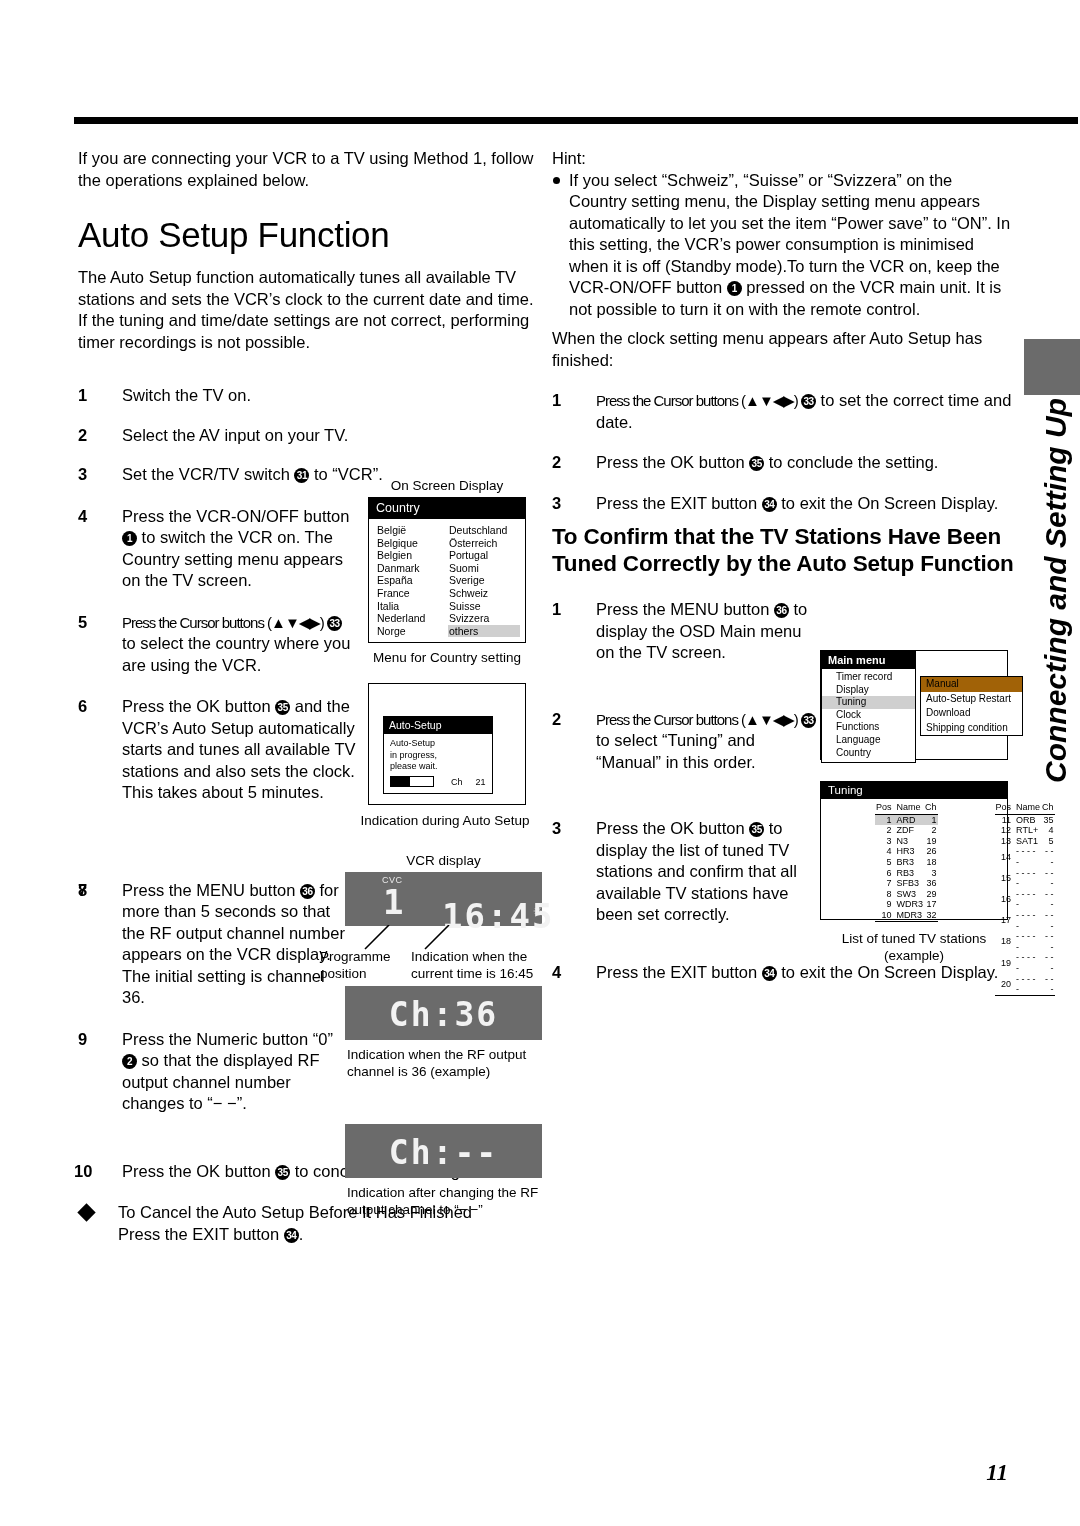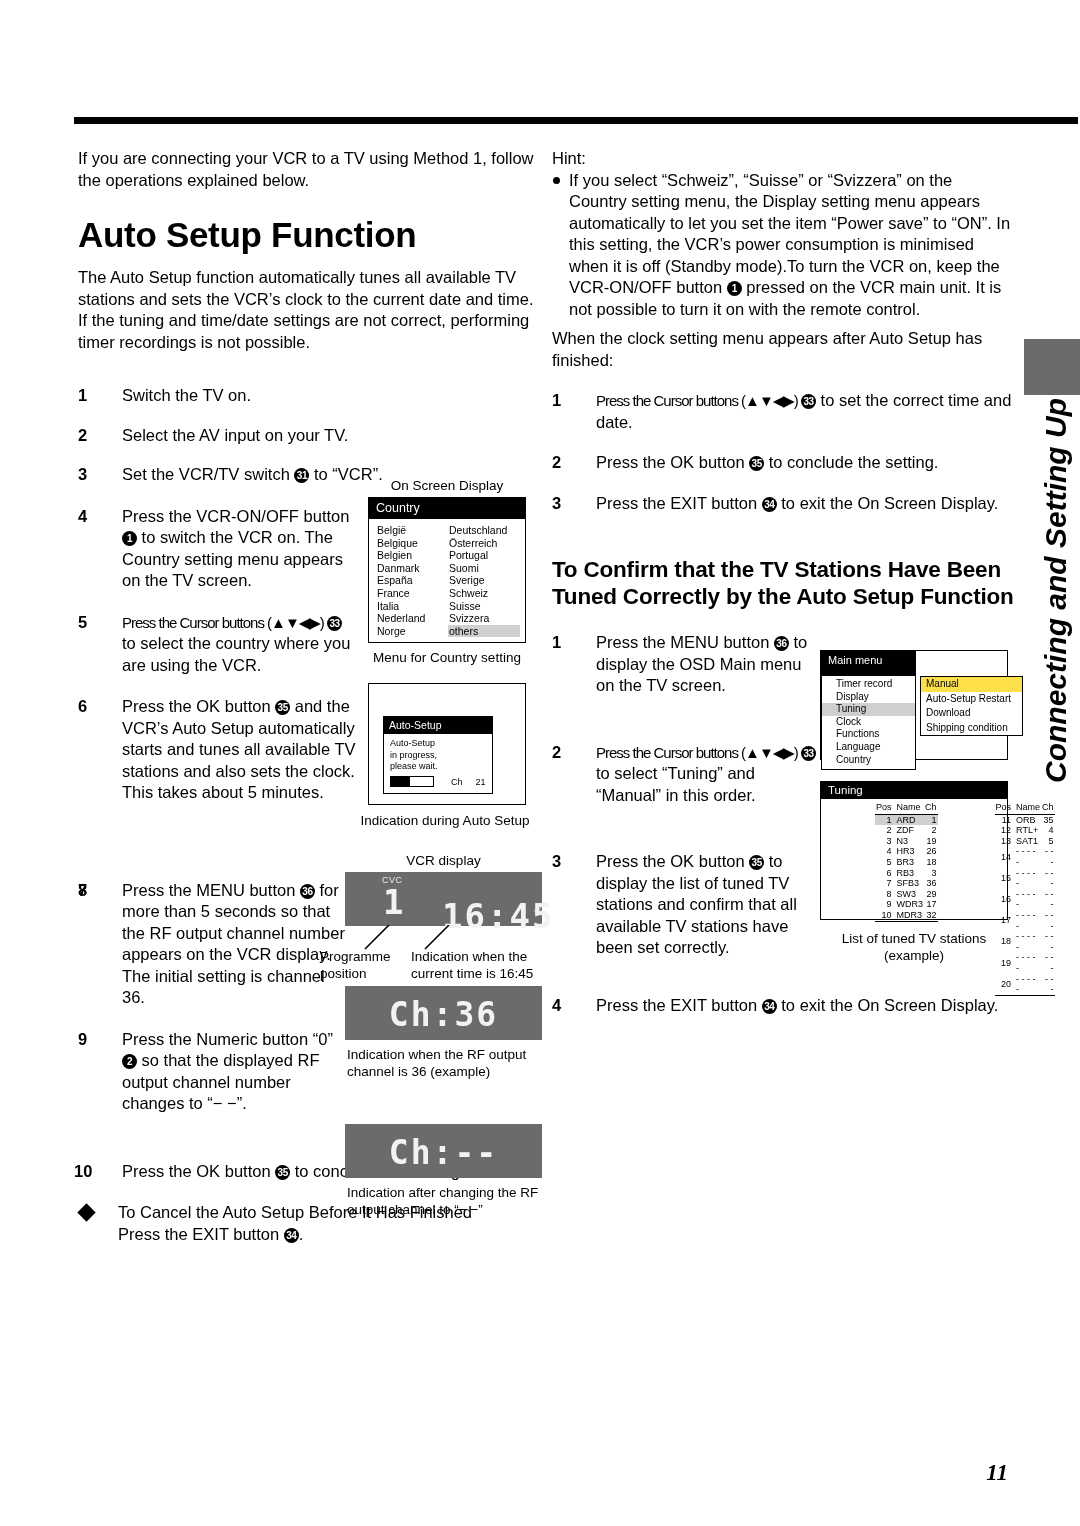--- a/index.html
+++ b/index.html
@@ -44,21 +44,21 @@
     line-height:40px;
   }
 
   
   #col-left  { position:absolute; left:78px;  top:148px; width:460px; }
   #col-right { position:absolute; left:552px; top:148px; width:462px; }
 
   p.body, div.body { font-size:16.5px; line-height:21.5px; margin:0; }
 
   h1.chapter {
-    font-size:35px; font-weight:bold; margin:24px 0 12px 0;
+    font-size:35px; font-weight:normal; margin:24px 0 12px 0;
     letter-spacing:-0.3px;
   }
   h2.sub {
     font-size:22.5px; font-weight:bold; line-height:27px; margin:0;
     letter-spacing:-0.2px;
   }
   .bold-head { font-size:16.5px; font-weight:normal; line-height:21.5px; }
 
   
   .step { position:relative; padding-left:44px; margin-top:18px; font-size:16.5px; line-height:21.5px; }
@@ -142,26 +142,26 @@
 
   #fig-vcr2 { position:absolute; left:345px; top:986px; width:197px; height:54px; }
   #fig-vcr3 { position:absolute; left:345px; top:1124px; width:197px; height:54px; }
   .vcrbox .centertext{
     position:absolute; left:0; right:0; top:9px; text-align:center; font-size:33px;
   }
 
   
   #fig-mainmenu{ position:absolute; left:820px; top:650px; width:188px; height:110px; border:1.5px solid #000; background:#fff;}
   #mm-left{ position:absolute; left:0px; top:0px; width:95px; border:1.5px solid #000; background:#fff; }
-  #mm-left .osd-title{ font-size:11px; padding:2px 5px 10px 6px; }
+  #mm-left .osd-title{ font-size:11px; padding:2px 5px 3px 6px;font-weight:bold; }
   #mm-left .mi{ font-size:10px; line-height:12.6px; padding-left:14px; }
   #mm-left .mi.sel{ background:#cfcfcf; }
   #mm-right{ position:absolute; left:99px; top:25px; width:103px; border:1.5px solid #000; background:#fff; padding:0; }
   #mm-right .mi{ font-size:10px; line-height:14.5px; padding-left:5px; }
-  #mm-right .mi.sel{ background:#fde047; }
+  #mm-right .mi.sel{ background:#a16207; }
 
   
   #fig-tuning{ position:absolute; left:820px; top:781px; width:188px; height:139px; border:1.5px solid #000; background:#fff; }
   #fig-tuning .osd-title{ font-size:11.5px; padding:2px 5px 3px 7px; }
   #tun-cols{ display:flex; padding:3px 6px 0 6px; gap:9px; }
   #tun-cols > div{ flex:1;margin-left:48px; }
   table.tun{ border-collapse:collapse; width:100%; font-size:9px; line-height:10.6px; }
   table.tun th{ font-weight:normal; border-bottom:1px solid #000; padding:0 1px 1px 1px; }
   table.tun td{ padding:0 1px; }
   table.tun th.pos, table.tun td.pos{ text-align:right; width:22%; }
@@ -273,21 +273,21 @@
     </div>
     <div class="step" style="margin-top:19px">
       <span class="num">2</span>
       <span>Press the OK button </span><span class="cnum">35</span><span> to conclude the setting.</span>
     </div>
     <div class="step" style="margin-top:19px">
       <span class="num">3</span>
       <span>Press the EXIT button </span><span class="cnum">34</span><span> to exit the On Screen Display.</span>
     </div>
 
-    <h2 class="sub" style="margin-top:42px;width:465px">To Confirm that the TV Stations Have Been Tuned Correctly by the Auto Setup Function</h2>
+    <h2 class="sub" style="margin-top:9px;width:465px">To Confirm that the TV Stations Have Been Tuned Correctly by the Auto Setup Function</h2>
 
     <div class="step" style="margin-top:22px;width:262px">
       <span class="num">1</span>
       <span>Press the MENU button </span><span class="cnum">36</span><span> to display the OSD Main menu on the TV screen.</span>
     </div>
     <div class="step" style="margin-top:45px;width:268px">
       <span class="num">2</span>
       <span class="arrows">Press the Cursor buttons (▲▼◀▶) </span><span class="cnum">33</span><span> to select “Tuning” and “Manual” in this order.</span>
     </div>
     <div class="step" style="margin-top:45px;width:250px">

